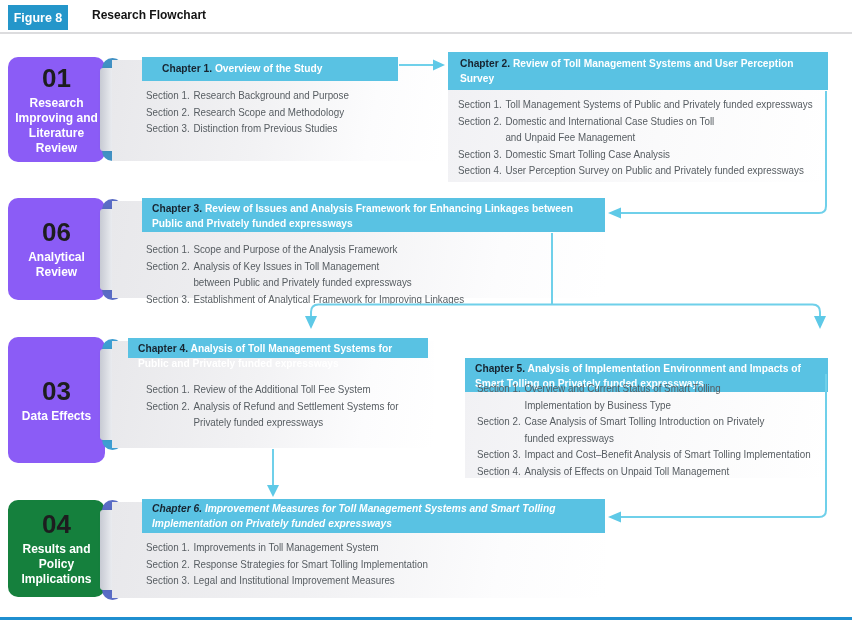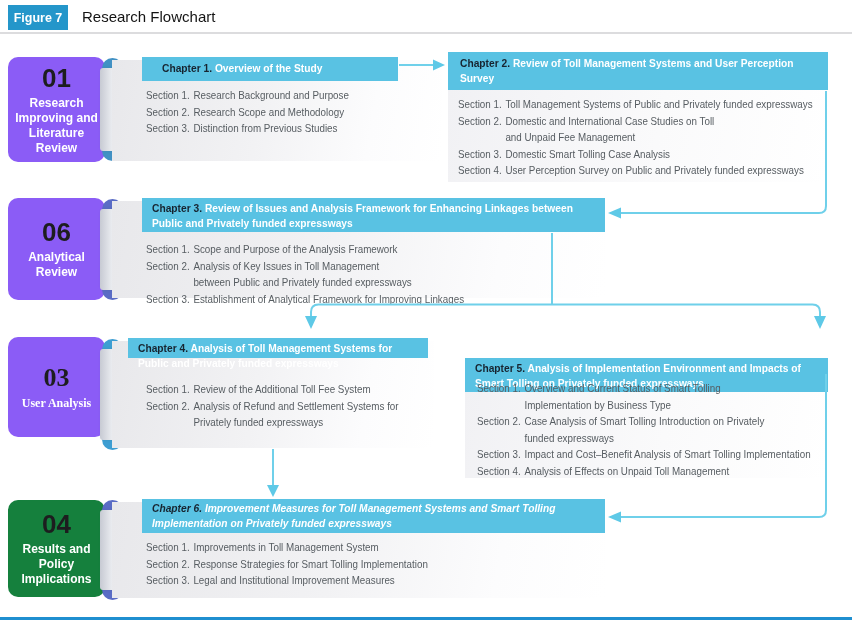--- a/index.html
+++ b/index.html
@@ -6,33 +6,33 @@
   #canvas {
     position:relative; width:852px; height:633px; overflow:hidden;
     font-family:"Liberation Sans", sans-serif; background:#ffffff;
   }
   
   .fig-badge {
     position:absolute; left:8px; top:5px; width:60px; height:25px;
     background:#2496ca; color:#ffffff; font-size:12.5px; font-weight:bold;
     display:flex; align-items:center; justify-content:center;
   }
-  .fig-title { position:absolute; left:82px; top:8px; font-size:15px; font-weight:normal; color:#141414; }
+  .fig-title { position:absolute; left:92px; top:8px; font-size:12px; font-weight:bold; color:#141414; }
   .top-rule { position:absolute; left:0; top:32px; width:852px; height:2px; background:#dcdcde; }
   .bottom-rule { position:absolute; left:0; top:617px; width:852px; height:2.5px; background:#1f8fd0; }
 
   
   .phase {
     position:absolute; left:8px; width:97px; border-radius:10px;
     display:flex; flex-direction:column; align-items:center; justify-content:center;
     background:#8b5cf6; text-align:center;
   }
   .phase.p1 { top:57px;  height:105px; }
   .phase.p2 { top:198px; height:102px; }
-  .phase.p3 { top:337px; height:100px;font-family:Liberation Serif, serif; }
+  .phase.p3 { top:337px; height:126px; }
   .phase.p4 { top:500px; height:97px; background:#15803d; }
   .ph-num { font-size:26px; font-weight:bold; color:#1d1d1f; line-height:28px; margin-bottom:4px; }
   .ph-label { font-size:12px; font-weight:bold; color:#ffffff; line-height:15px; max-width:84px; }
   .phase.p4 .ph-label { max-width:72px; }
 
   
   .curl { position:absolute; left:100px; width:26px; }
   .curl.c1 { top:58px;  height:103px; }
   .curl.c2 { top:199px; height:101px; }
   .curl.c3 { top:339px; height:111px; }
@@ -87,35 +87,35 @@
   
   svg.arrows { position:absolute; left:0; top:0; z-index:30; }
   .arrow-line { stroke:#6fd0ea; stroke-width:2; fill:none; }
   .arrow-head { fill:#5ec9e7; stroke:none; }
 </style>
 </head>
 <body>
 
 <div id="canvas">
 
-  <div class="fig-badge">Figure 7</div>
+  <div class="fig-badge">Figure 8</div>
   <div class="fig-title">Research Flowchart</div>
   <div class="top-rule"></div>
 
   <div class="phase p1">
     <div class="ph-num">01</div>
     <div class="ph-label">Research Improving and Literature Review</div>
   </div>
   <div class="phase p2">
     <div class="ph-num">06</div>
     <div class="ph-label">Analytical Review</div>
   </div>
   <div class="phase p3">
     <div class="ph-num">03</div>
-    <div class="ph-label">User Analysis</div>
+    <div class="ph-label">Data Effects</div>
   </div>
   <div class="phase p4">
     <div class="ph-num">04</div>
     <div class="ph-label">Results and Policy Implications</div>
   </div>
 
   <div class="curl c1">
     <div class="dot top"></div>
     <div class="dot bot"></div>
     <div class="strip"></div>

